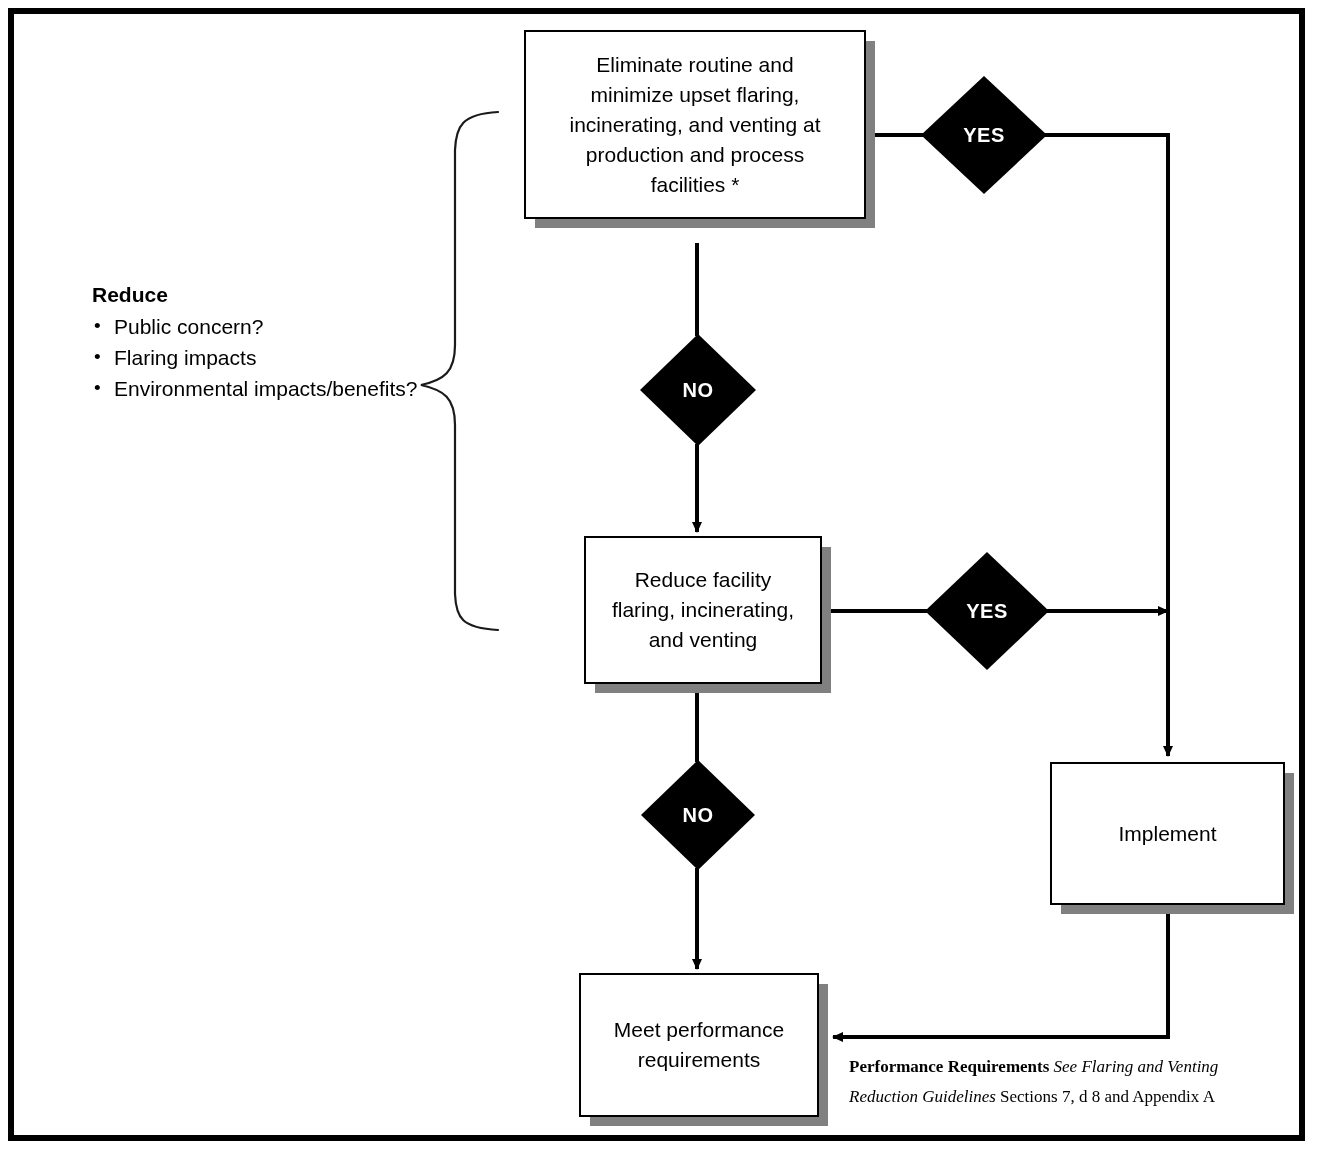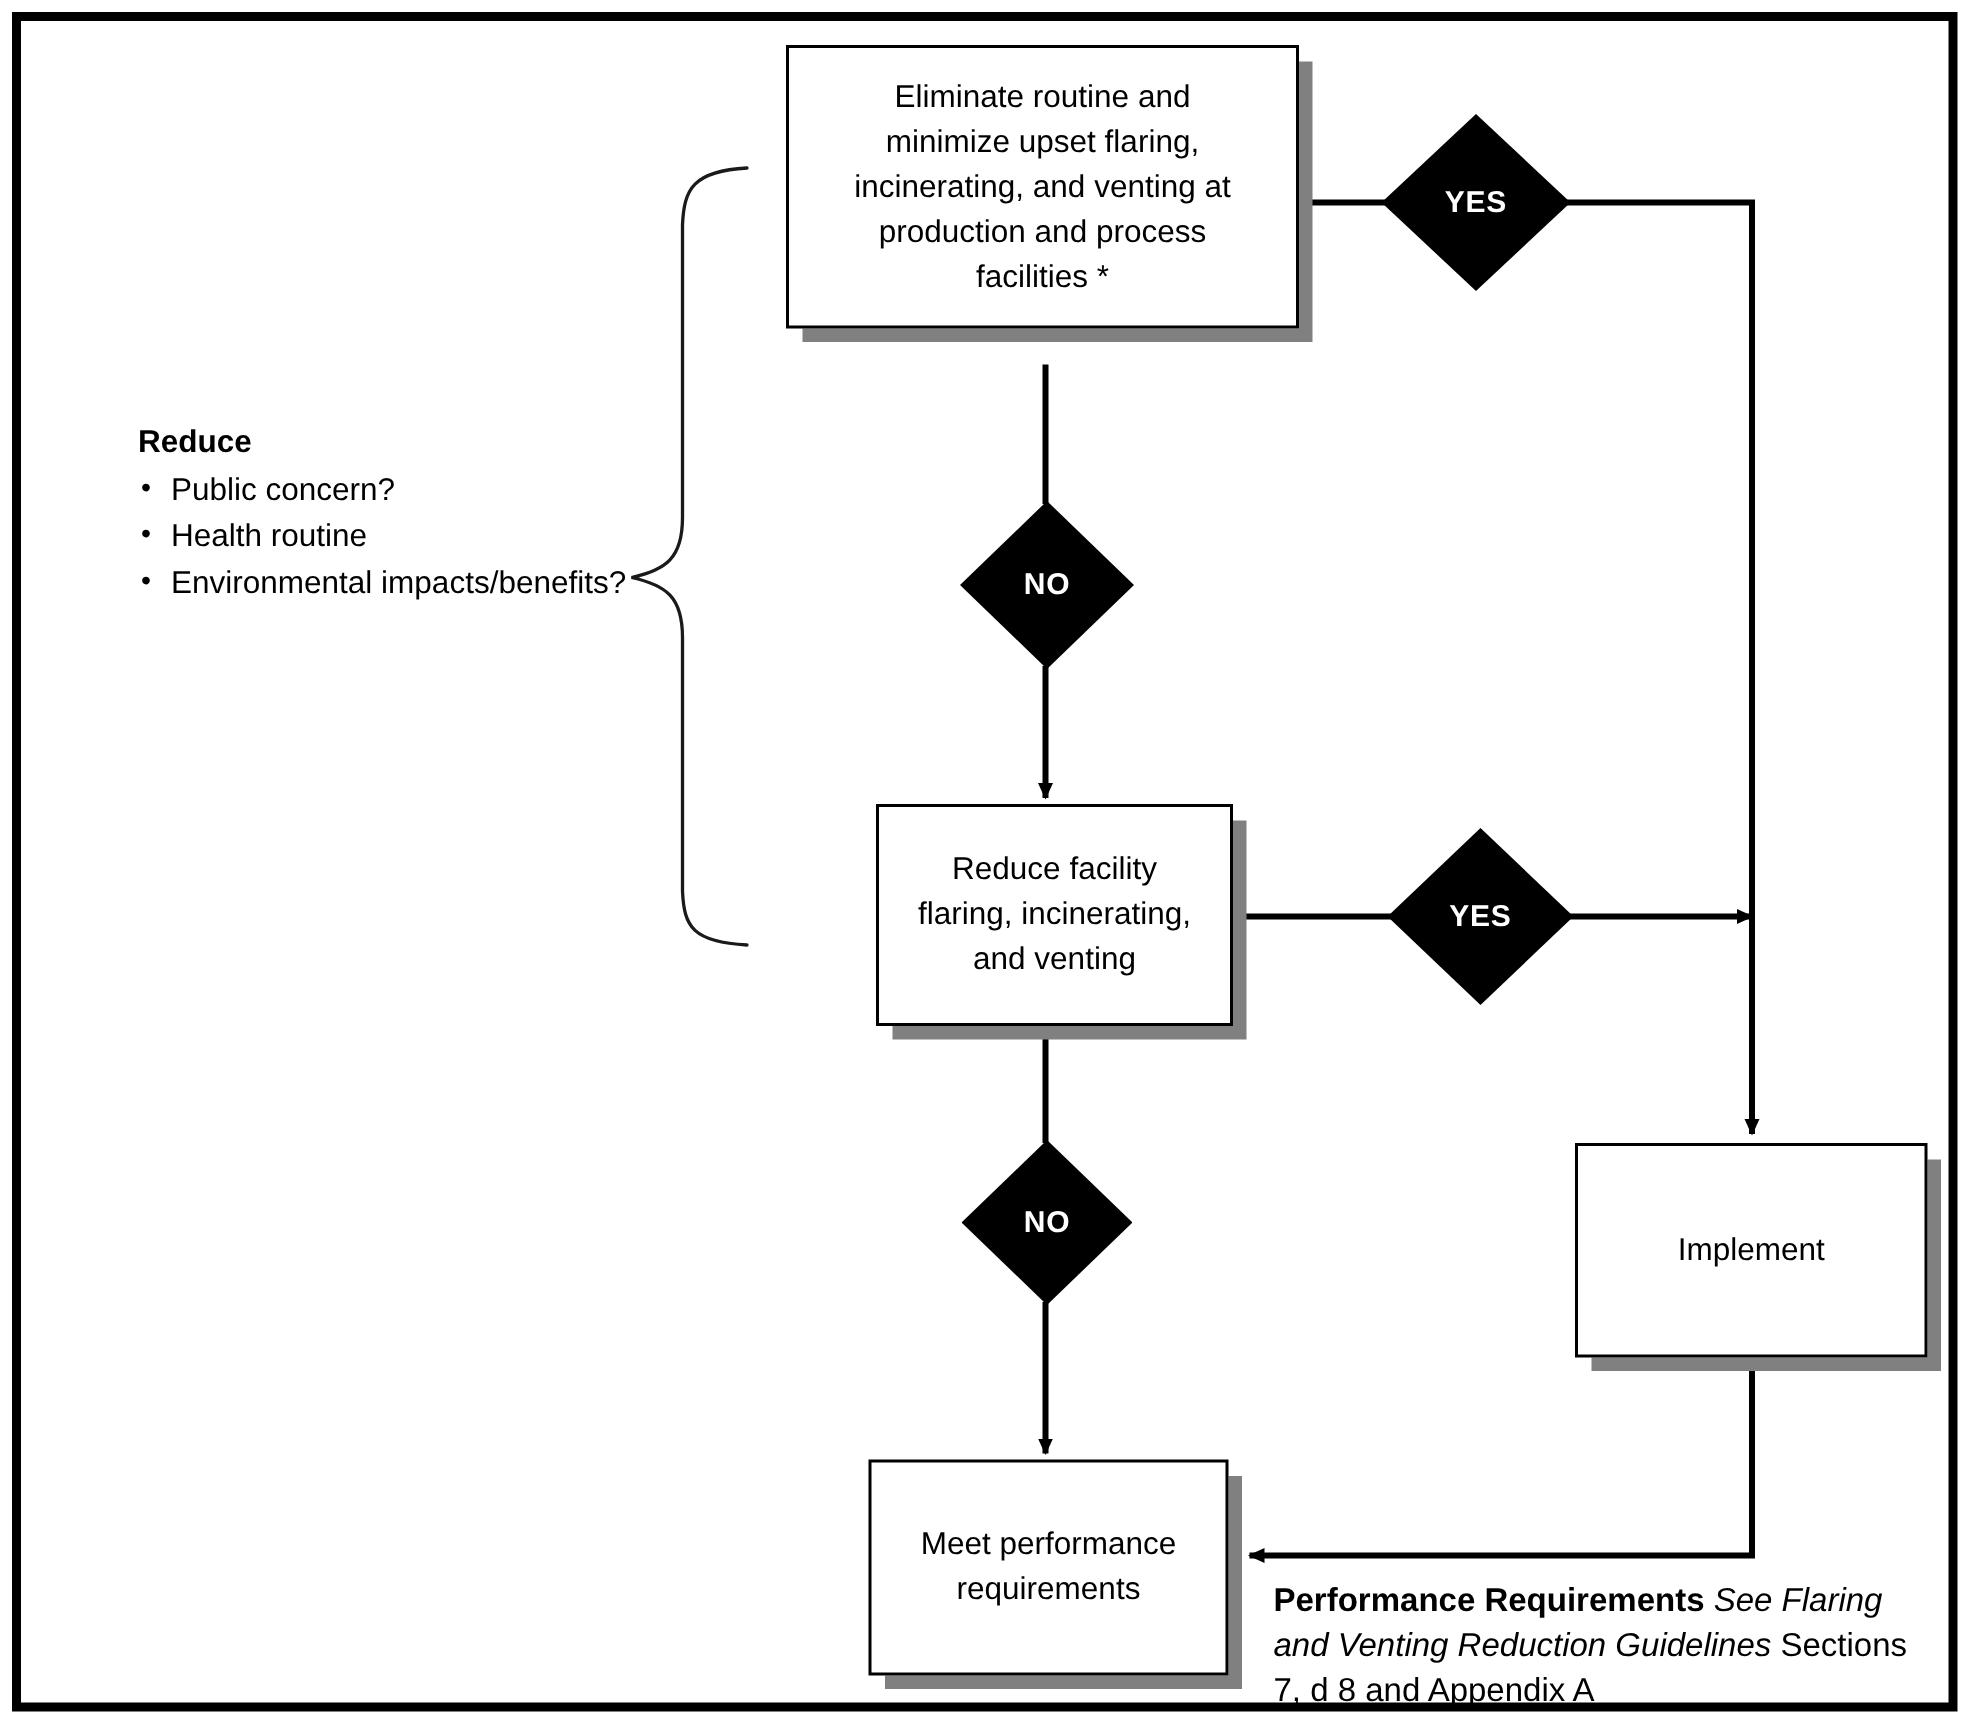--- a/index.html
+++ b/index.html
@@ -123,22 +123,22 @@
     top: -1px;
     font-size: 19px;
   }
 
   
   #footnote {
     position: absolute;
     left: 849px;
     top: 1052px;
     width: 440px;
-    font-family: Liberation Sans, sans-serif;
-    font-size: 22px;
+    font-family: Liberation Serif, serif;
+    font-size: 17px;
     line-height: 30px;
     color: #000000;
   }
   #footnote .fn-bold { font-weight: bold; }
   #footnote .fn-ital { font-style: italic; }
 </style>
 </head>
 <body>
 
 <div id="canvas">
@@ -219,21 +219,21 @@
 
   <div class="diamond" id="dia-no-2">
     <span class="dshape"></span>
     <span class="dlabel">NO</span>
   </div>
 
   <div id="tests">
     <div class="tests-title">Reduce</div>
     <ul>
       <li>Public concern?</li>
-      <li>Health routine</li>
+      <li>Flaring impacts</li>
       <li>Environmental impacts/benefits?</li>
     </ul>
   </div>
 
   <div id="footnote">
     <span class="fn-bold">Performance Requirements</span><span> </span><span class="fn-ital">See</span><span> </span><span class="fn-ital">Flaring and Venting Reduction Guidelines</span><span> </span><span>Sections 7, d 8 and Appendix A</span>
   </div>
 
 </div>
 

